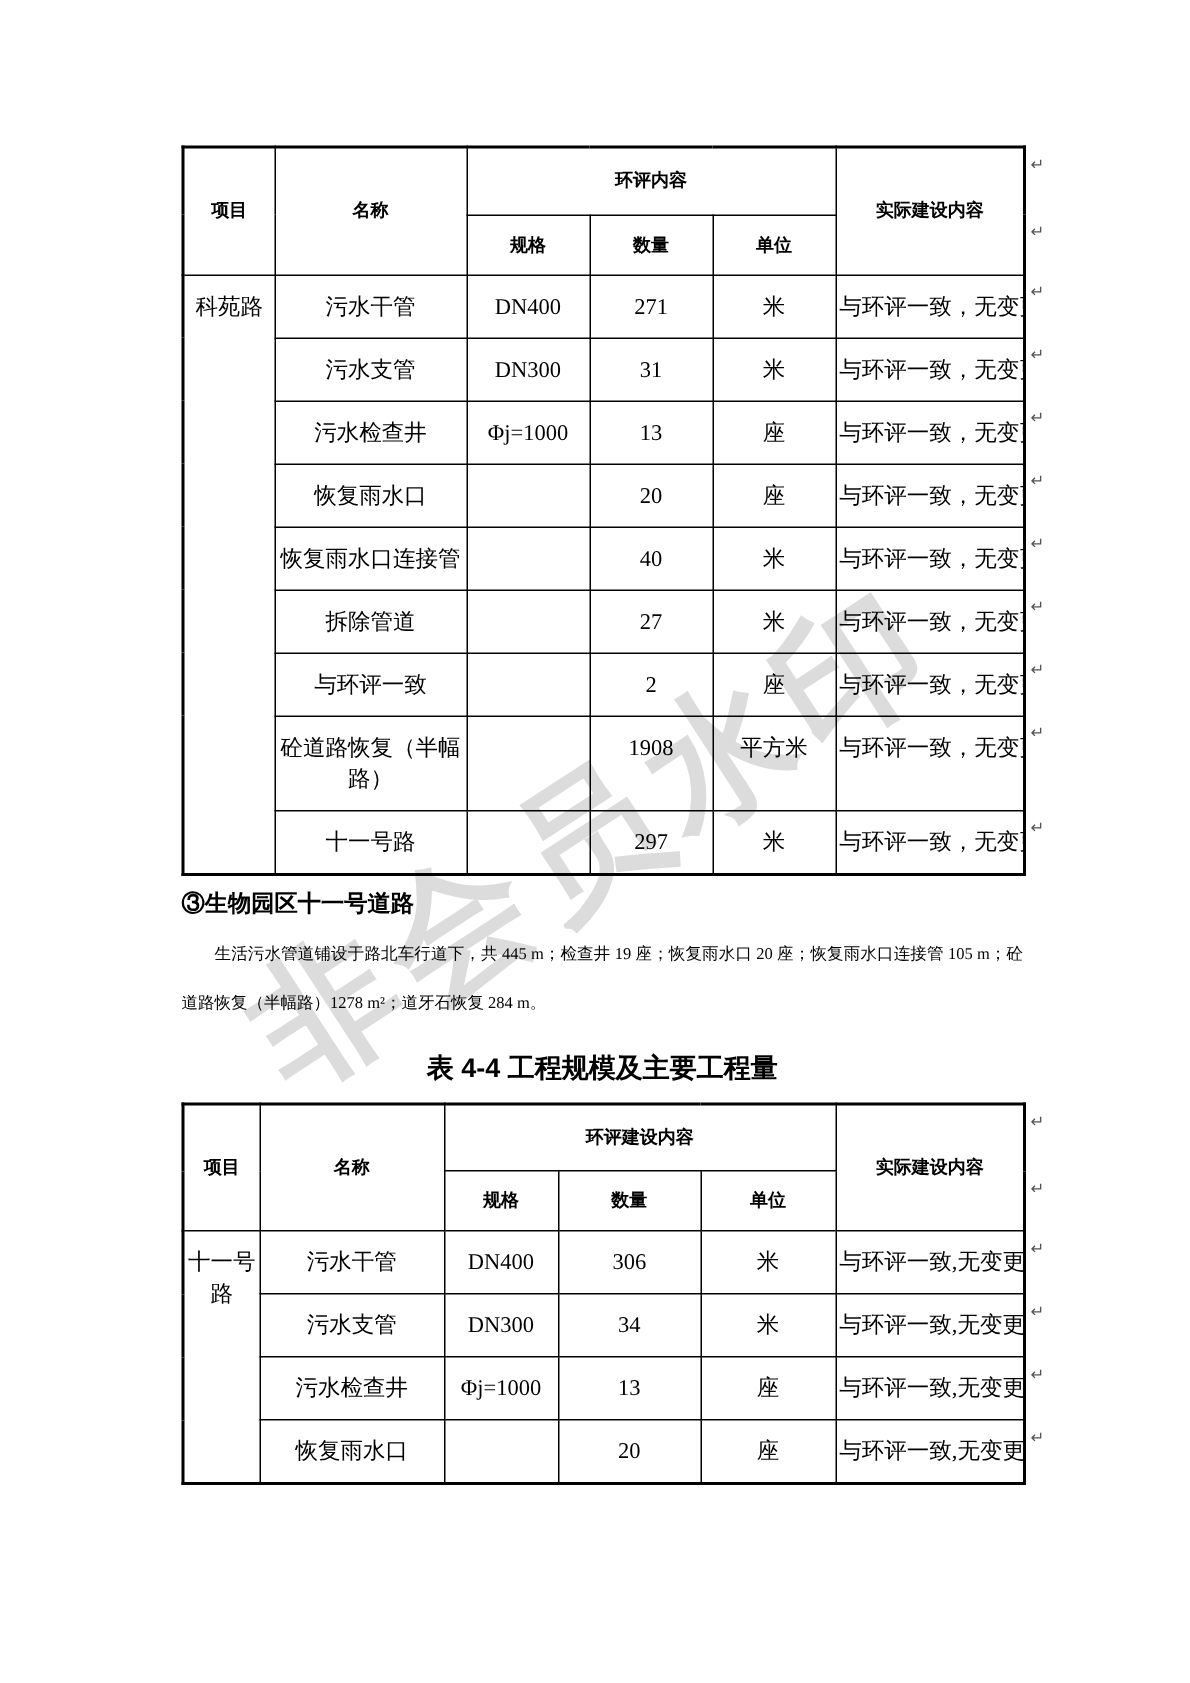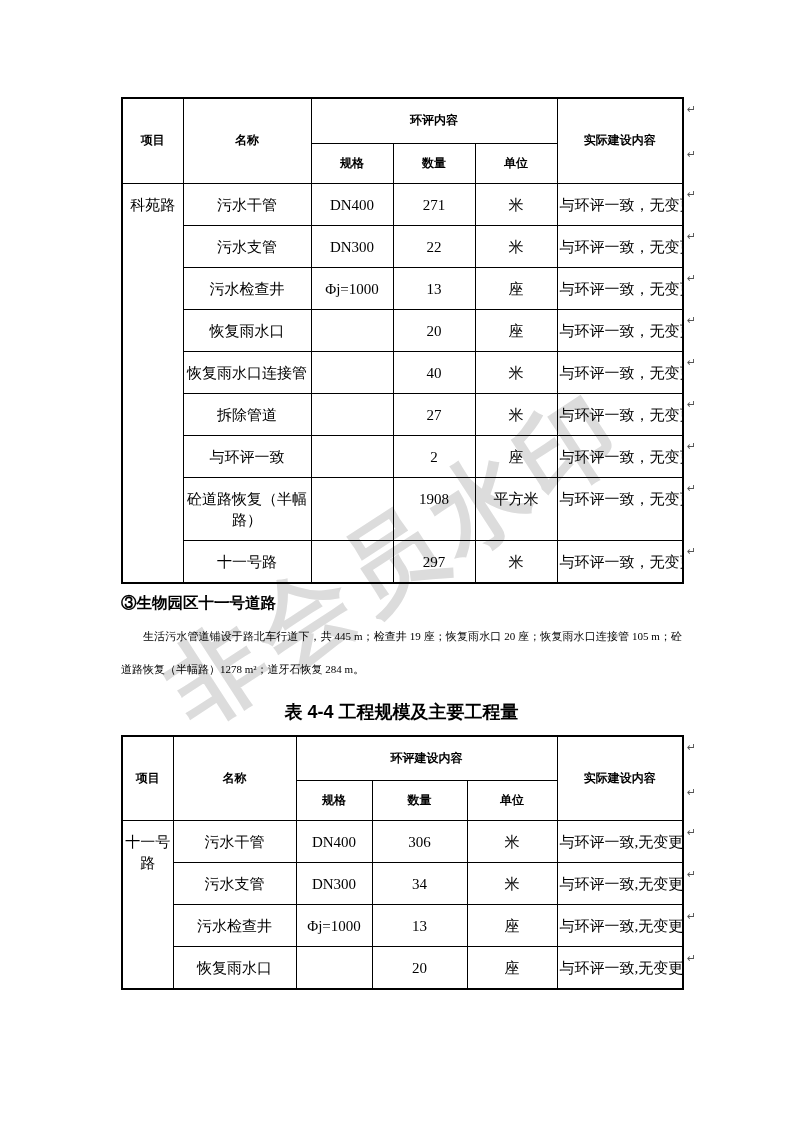--- a/index.html
+++ b/index.html
@@ -147,21 +147,21 @@
               <td rowspan="9" class="project-cell">科苑路</td>
               <td class="cell-name">污水干管</td>
               <td class="cell-spec">DN400</td>
               <td class="cell-qty">271</td>
               <td class="cell-unit">米</td>
               <td class="cell-actual">与环评一致，无变更</td>
             </tr>
             <tr>
               <td class="cell-name">污水支管</td>
               <td class="cell-spec">DN300</td>
-              <td class="cell-qty">22</td>
+              <td class="cell-qty">31</td>
               <td class="cell-unit">米</td>
               <td class="cell-actual">与环评一致，无变更</td>
             </tr>
             <tr>
               <td class="cell-name">污水检查井</td>
               <td class="cell-spec">Φj=1000</td>
               <td class="cell-qty">13</td>
               <td class="cell-unit">座</td>
               <td class="cell-actual">与环评一致，无变更</td>
             </tr>

